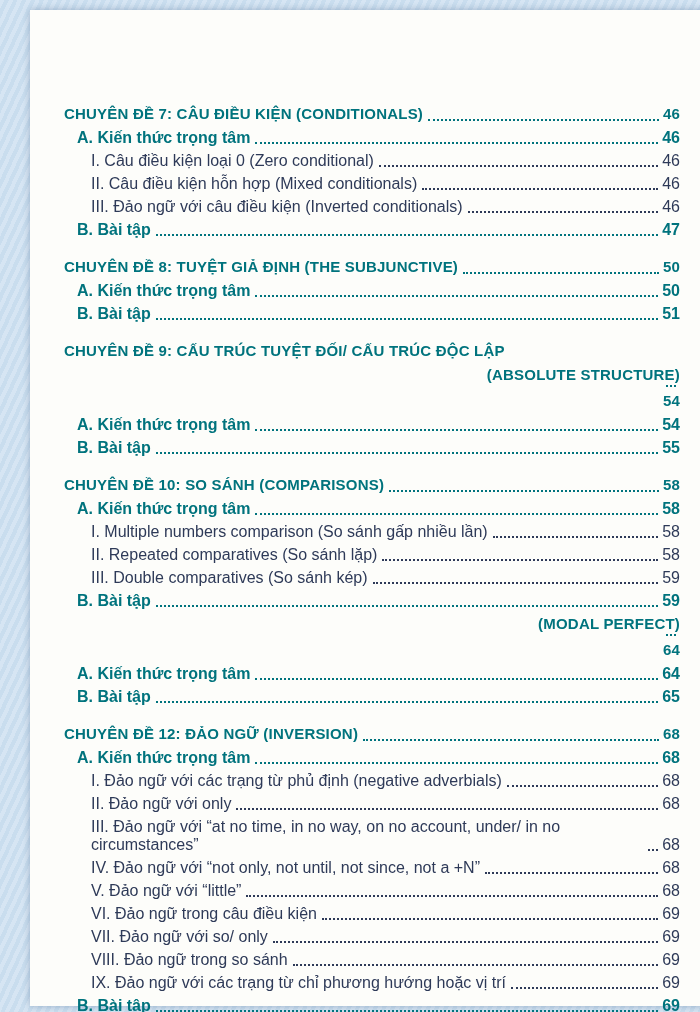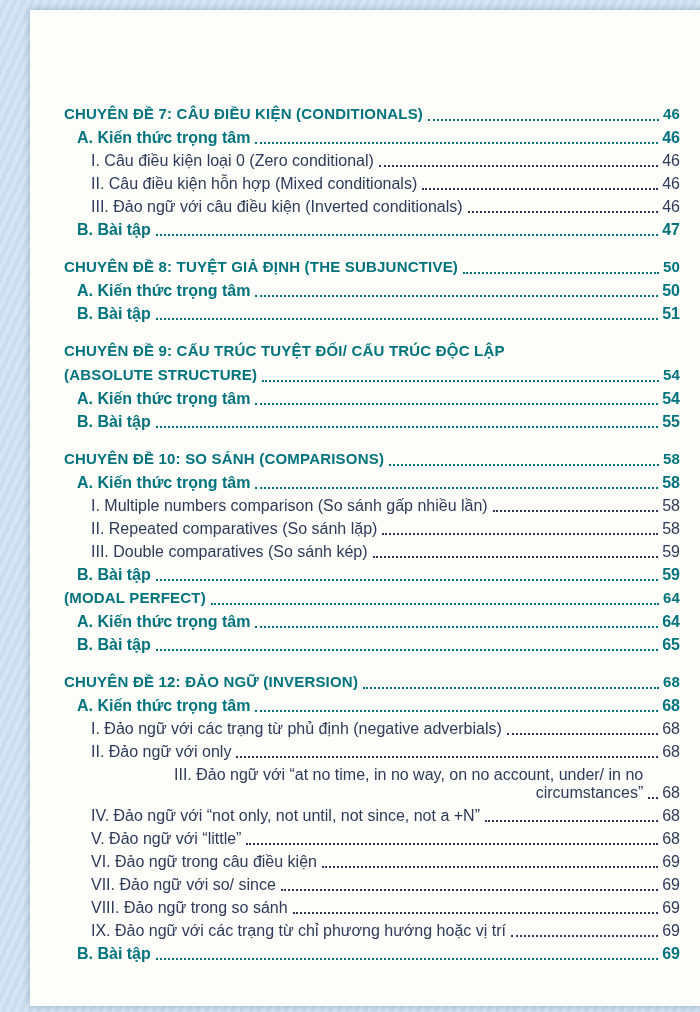--- a/index.html
+++ b/index.html
@@ -31,35 +31,34 @@
   }
   .pg{white-space:nowrap;}
   .heading-row{
     color:var(--accent);
     font-weight:bold;
     font-size:15px;
     line-height:21px;
     letter-spacing:.2px;
   }
   .head-first{margin-top:17px;}
-  .head-cont{margin-top:3px;}
+  .head-cont{margin-top:3px;flex-direction:column;}
   .item{
     font-size:16px;
     line-height:18px;
     margin-top:5px;
   }
   .item-main{
     color:var(--accent);
     font-weight:bold;
     padding-left:13px;
   }
   .item-sub{
     color:var(--navy);
     padding-left:27px;
-    text-align:right;
   }
   .item-sub .label{white-space:normal;}
   .watermark{
     position:absolute;left:0;right:0;bottom:6px;
     text-align:center;pointer-events:none;
   }
   .wm-brand{
     font-family:"DejaVu Serif", serif;
     font-style:italic;
     font-size:62px;
@@ -234,21 +233,21 @@
           <span class="label">V. Đảo ngữ với “little”</span>
           <span class="dots"></span>
           <span class="pg">68</span>
         </div>
         <div class="row item item-sub">
           <span class="label">VI. Đảo ngữ trong câu điều kiện</span>
           <span class="dots"></span>
           <span class="pg">69</span>
         </div>
         <div class="row item item-sub">
-          <span class="label">VII. Đảo ngữ với so/ since</span>
+          <span class="label">VII. Đảo ngữ với so/ only</span>
           <span class="dots"></span>
           <span class="pg">69</span>
         </div>
         <div class="row item item-sub">
           <span class="label">VIII. Đảo ngữ trong so sánh</span>
           <span class="dots"></span>
           <span class="pg">69</span>
         </div>
         <div class="row item item-sub">
           <span class="label">IX. Đảo ngữ với các trạng từ chỉ phương hướng hoặc vị trí</span>

